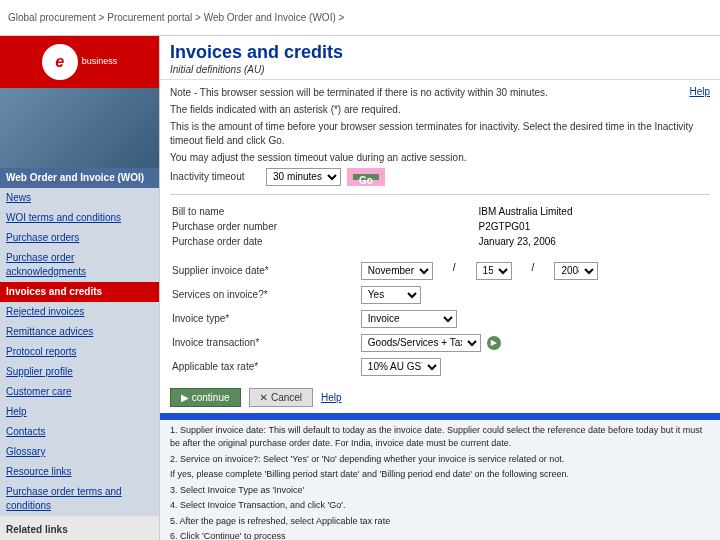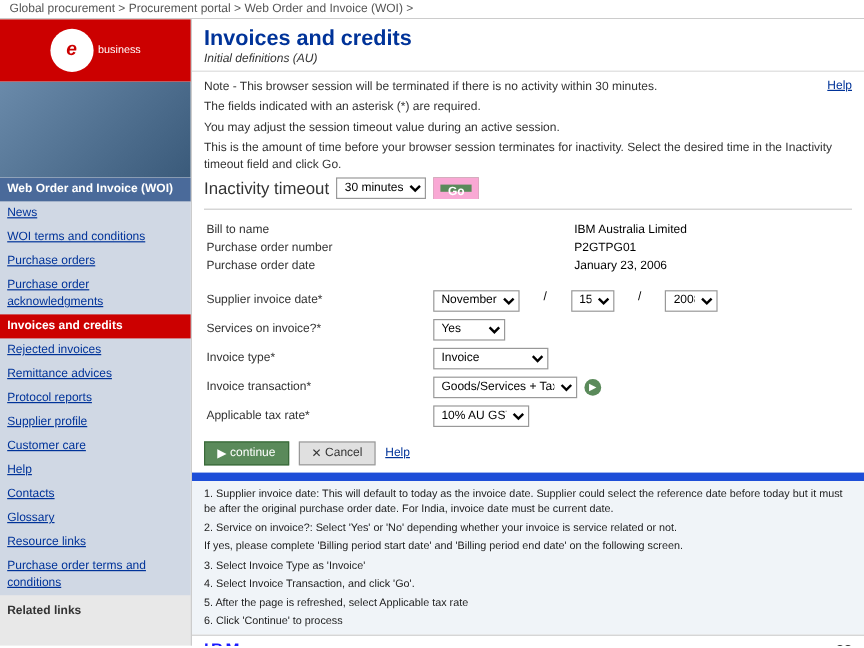--- a/index.html
+++ b/index.html
@@ -15,21 +15,21 @@
     
     .top-header {
       background: #fff;
       border-bottom: 1px solid #ccc;
       padding: 2px 8px;
       font-size: 10px;
       color: #555;
       display: flex;
       align-items: center;
       justify-content: space-between;
-      height: 16px;
+      height: 36px;
     }
 
     .main-layout {
       display: flex;
       height: calc(540px - 18px);
     }
 
     
     .sidebar {
       width: 160px;
@@ -164,21 +164,21 @@
     }
 
     .inactivity-row {
       display: flex;
       align-items: center;
       margin-bottom: 8px;
       gap: 6px;
     }
 
     .inactivity-label {
-      font-size: 14px;
+      font-size: 10px;
       color: #333;
       min-width: 90px;
     }
 
     .select-box {
       border: 1px solid #999;
       background: #fff;
       font-size: 10px;
       padding: 1px 2px;
       height: 18px;
@@ -389,24 +389,24 @@
     <div class="content-area">
       <div style="position:relative">
         <span class="help-link">Help</span>
         <div class="note-text">
           <span>Note - This browser session will be terminated if there is no activity within 30 minutes.</span>
         </div>
         <div class="note-text">
           <span>The fields indicated with an asterisk (*) are required.</span>
         </div>
         <div class="note-text">
-          <span>You may adjust the session timeout value during an active session.</span>
+          <span>This is the amount of time before your browser session terminates for inactivity. Select the desired time in the Inactivity timeout field and click Go.</span>
         </div>
         <div class="note-text">
-          <span>This is the amount of time before your browser session terminates for inactivity. Select the desired time in the Inactivity timeout field and click Go.</span>
+          <span>You may adjust the session timeout value during an active session.</span>
         </div>
       </div>
 
       <div class="inactivity-row">
         <span class="inactivity-label">Inactivity timeout</span>
         <select class="select-box">
           <option>30 minutes</option>
           <option>15 minutes</option>
           <option>60 minutes</option>
         </select>

